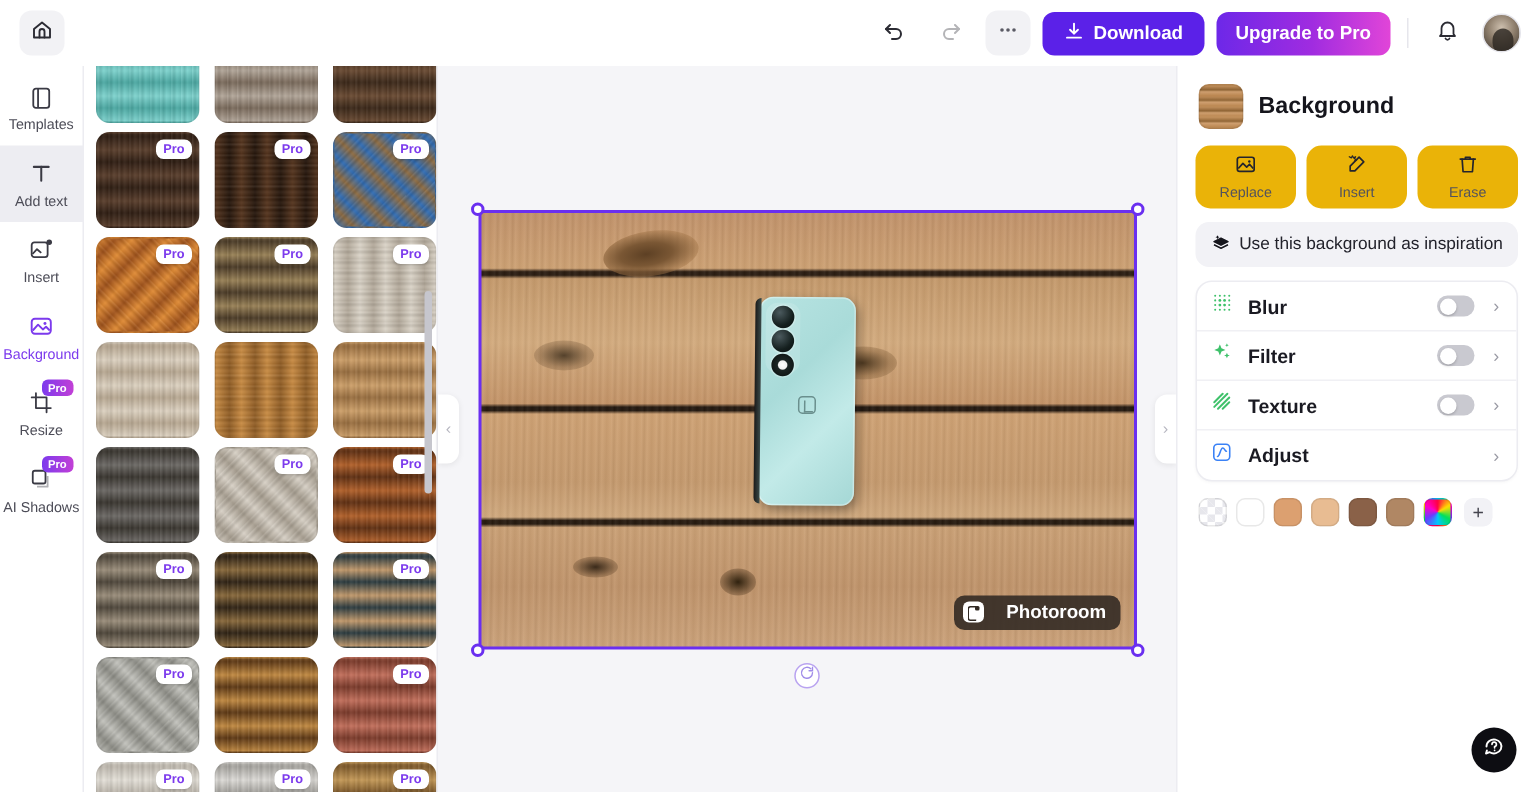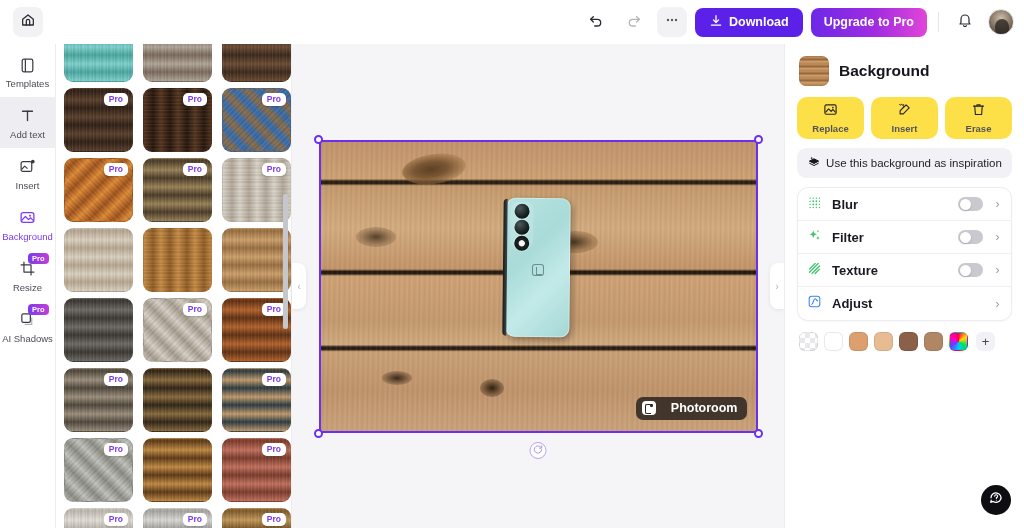--- a/index.html
+++ b/index.html
@@ -276,23 +276,23 @@
   .rp-thumb {
     width: 30px; height: 30px; border-radius: 7px; overflow:hidden;
     background:
       repeating-linear-gradient(0deg, #b9854f 0px, #cfa071 3px, #8d6233 4px, #c4925f 7px);
     border: 1px solid rgba(0,0,0,.07);
   }
   .rp-title { font-size: 15.5px; font-weight: bold; color: #15151c; }
 
   .action-row { display: flex; gap: 7px; }
   .action-btn {
-    flex: 1; height: 42px; background: #fde047; border-radius: 10px;
+    flex: 1; height: 42px; background: #eab308; border-radius: 10px;
     display: flex; flex-direction: column; align-items: center; justify-content: center;
-    gap: 3px; cursor: pointer; border: none; font-weight: bold;
+    gap: 3px; cursor: pointer; border: none;
   }
   .action-btn .lbl { font-size: 9.5px; color: #53535d; font-family: "Liberation Sans", sans-serif; }
 
   .inspire-btn {
     height: 30px; background: #f2f2f6; border-radius: 9px;
     display: flex; align-items: center; justify-content: center; gap: 5px;
     cursor: pointer; border: none; width: 100%;
   }
   .inspire-btn .lbl { font-size: 11.5px; color: #22222b; font-family: "Liberation Sans", sans-serif; }
 

